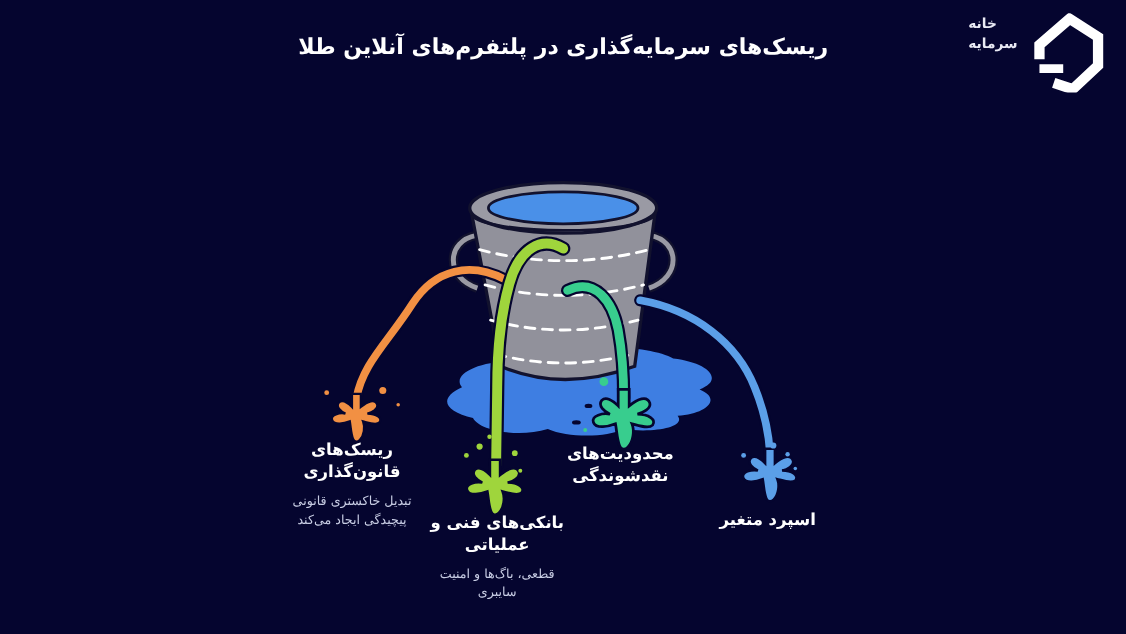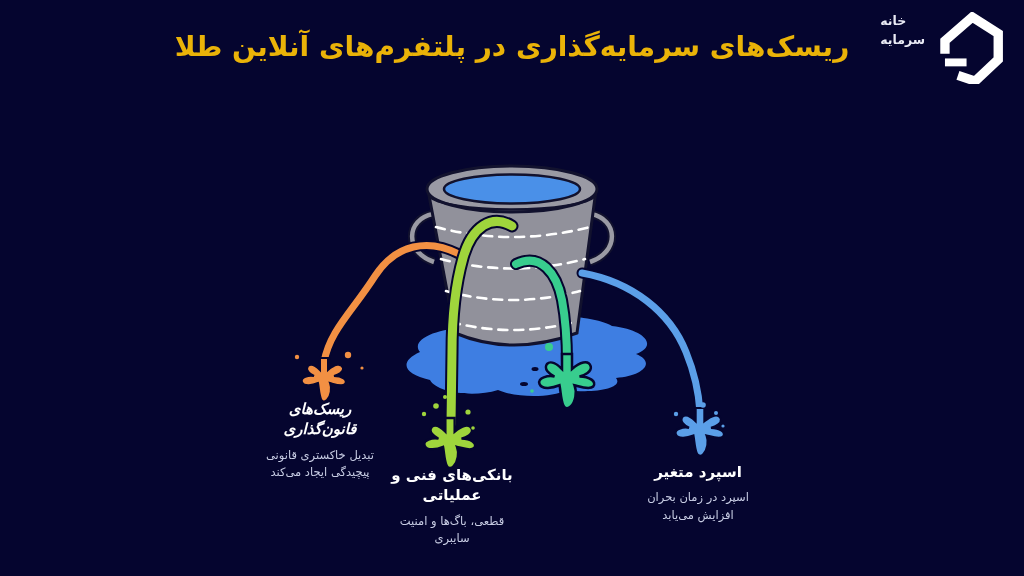--- a/index.html
+++ b/index.html
@@ -6,21 +6,21 @@
   html,body { width:1024px; height:576px; overflow:hidden; }
   body {
     background:#05052F;
     font-family:"DejaVu Sans", sans-serif;
     position:relative;
   }
   .stage { position:absolute; inset:0; }
   .page-title {
     position:absolute; top:30px; left:0; right:0;
     text-align:center; direction:rtl;
-    color:#eab308; font-size:28px; font-weight:bold;
+    color:#ffffff; font-size:20px; font-weight:bold;
   }
   .logo {
     position:absolute; top:12px; right:20px;
     display:flex; gap:7px;
   }
   .logo-text {
     display:flex; flex-direction:column; align-items:flex-end;
     color:#E9EAF4; font-size:12.5px; font-weight:bold;
     line-height:1.5; padding-bottom:4px; direction:rtl;
   }
@@ -28,21 +28,21 @@
   .risk { position:absolute; text-align:center; direction:rtl; }
   .risk-title {
     color:#FFFFFF; font-size:15px; font-weight:bold;
     line-height:1.35; margin:0 auto;
   }
   .risk-desc {
     color:#C8CDE4; font-size:11.5px; line-height:1.5;
     margin:7px auto 0 auto;
   }
   .risk-1 { left:240px; top:399px; width:160px; }
-  .risk-1 .risk-title { max-width:120px;font-style:italic; }
+  .risk-1 .risk-title { max-width:120px; }
   .risk-1 .risk-desc  { max-width:150px; }
   .risk-2 { left:372px; top:465px; width:160px; }
   .risk-2 .risk-title { max-width:140px; }
   .risk-2 .risk-desc  { max-width:140px; }
   .risk-3 { left:484px; top:402px; width:160px; }
   .risk-3 .risk-title { max-width:130px; }
   .risk-3 .risk-desc  { max-width:120px; }
   .risk-4 { left:618px; top:462px; width:160px; }
   .risk-4 .risk-title { max-width:150px; }
   .risk-4 .risk-desc  { max-width:130px; }
@@ -153,20 +153,20 @@
     <div class="risk-title">ریسک‌های قانون‌گذاری</div>
     <div class="risk-desc">تبدیل خاکستری قانونی پیچیدگی ایجاد می‌کند</div>
   </div>
 
   <div class="risk risk-2">
     <div class="risk-title">بانکی‌های فنی و عملیاتی</div>
     <div class="risk-desc">قطعی، باگ‌ها و امنیت سایبری</div>
   </div>
 
   <div class="risk risk-3">
+    <div class="risk-title">محدودیت‌های نقدشوندگی</div>
   </div>
 
   <div class="risk risk-4">
     <div class="risk-title">اسپرد متغیر</div>
-    <div class="risk-desc">اسپرد در زمان بحران افزایش می‌یابد</div>
   </div>
 
 </div>
 
 </body></html>

